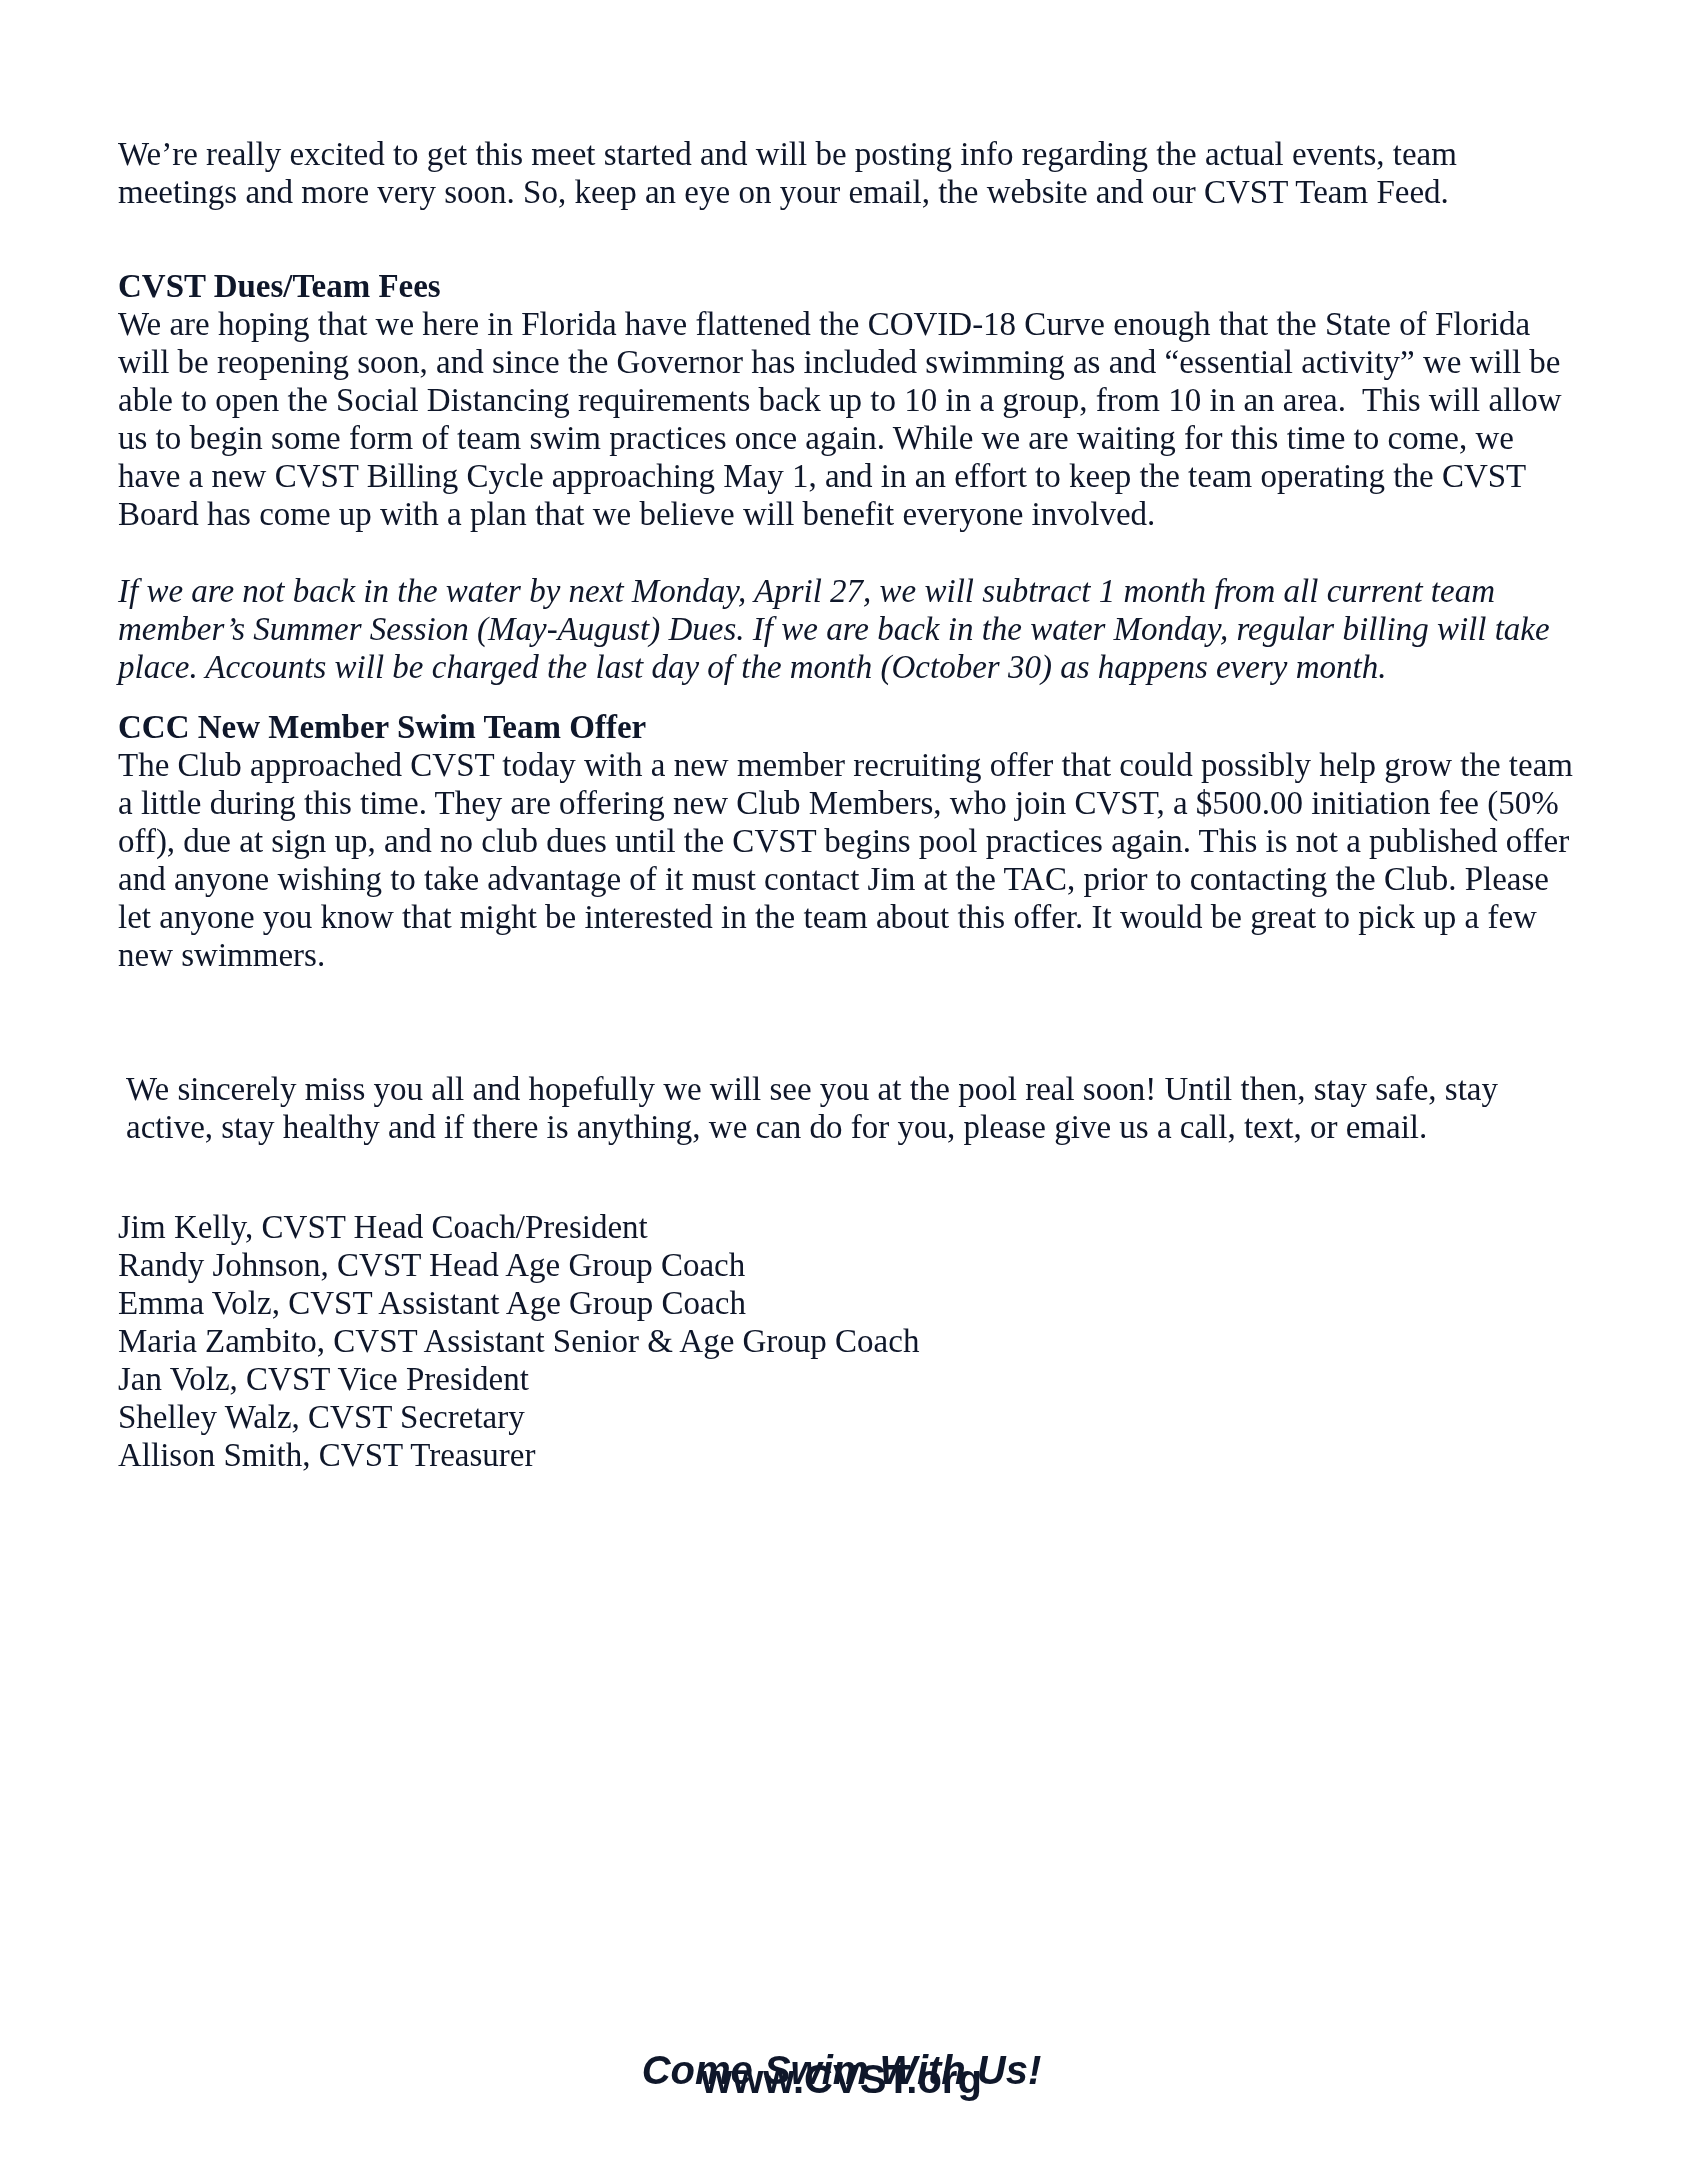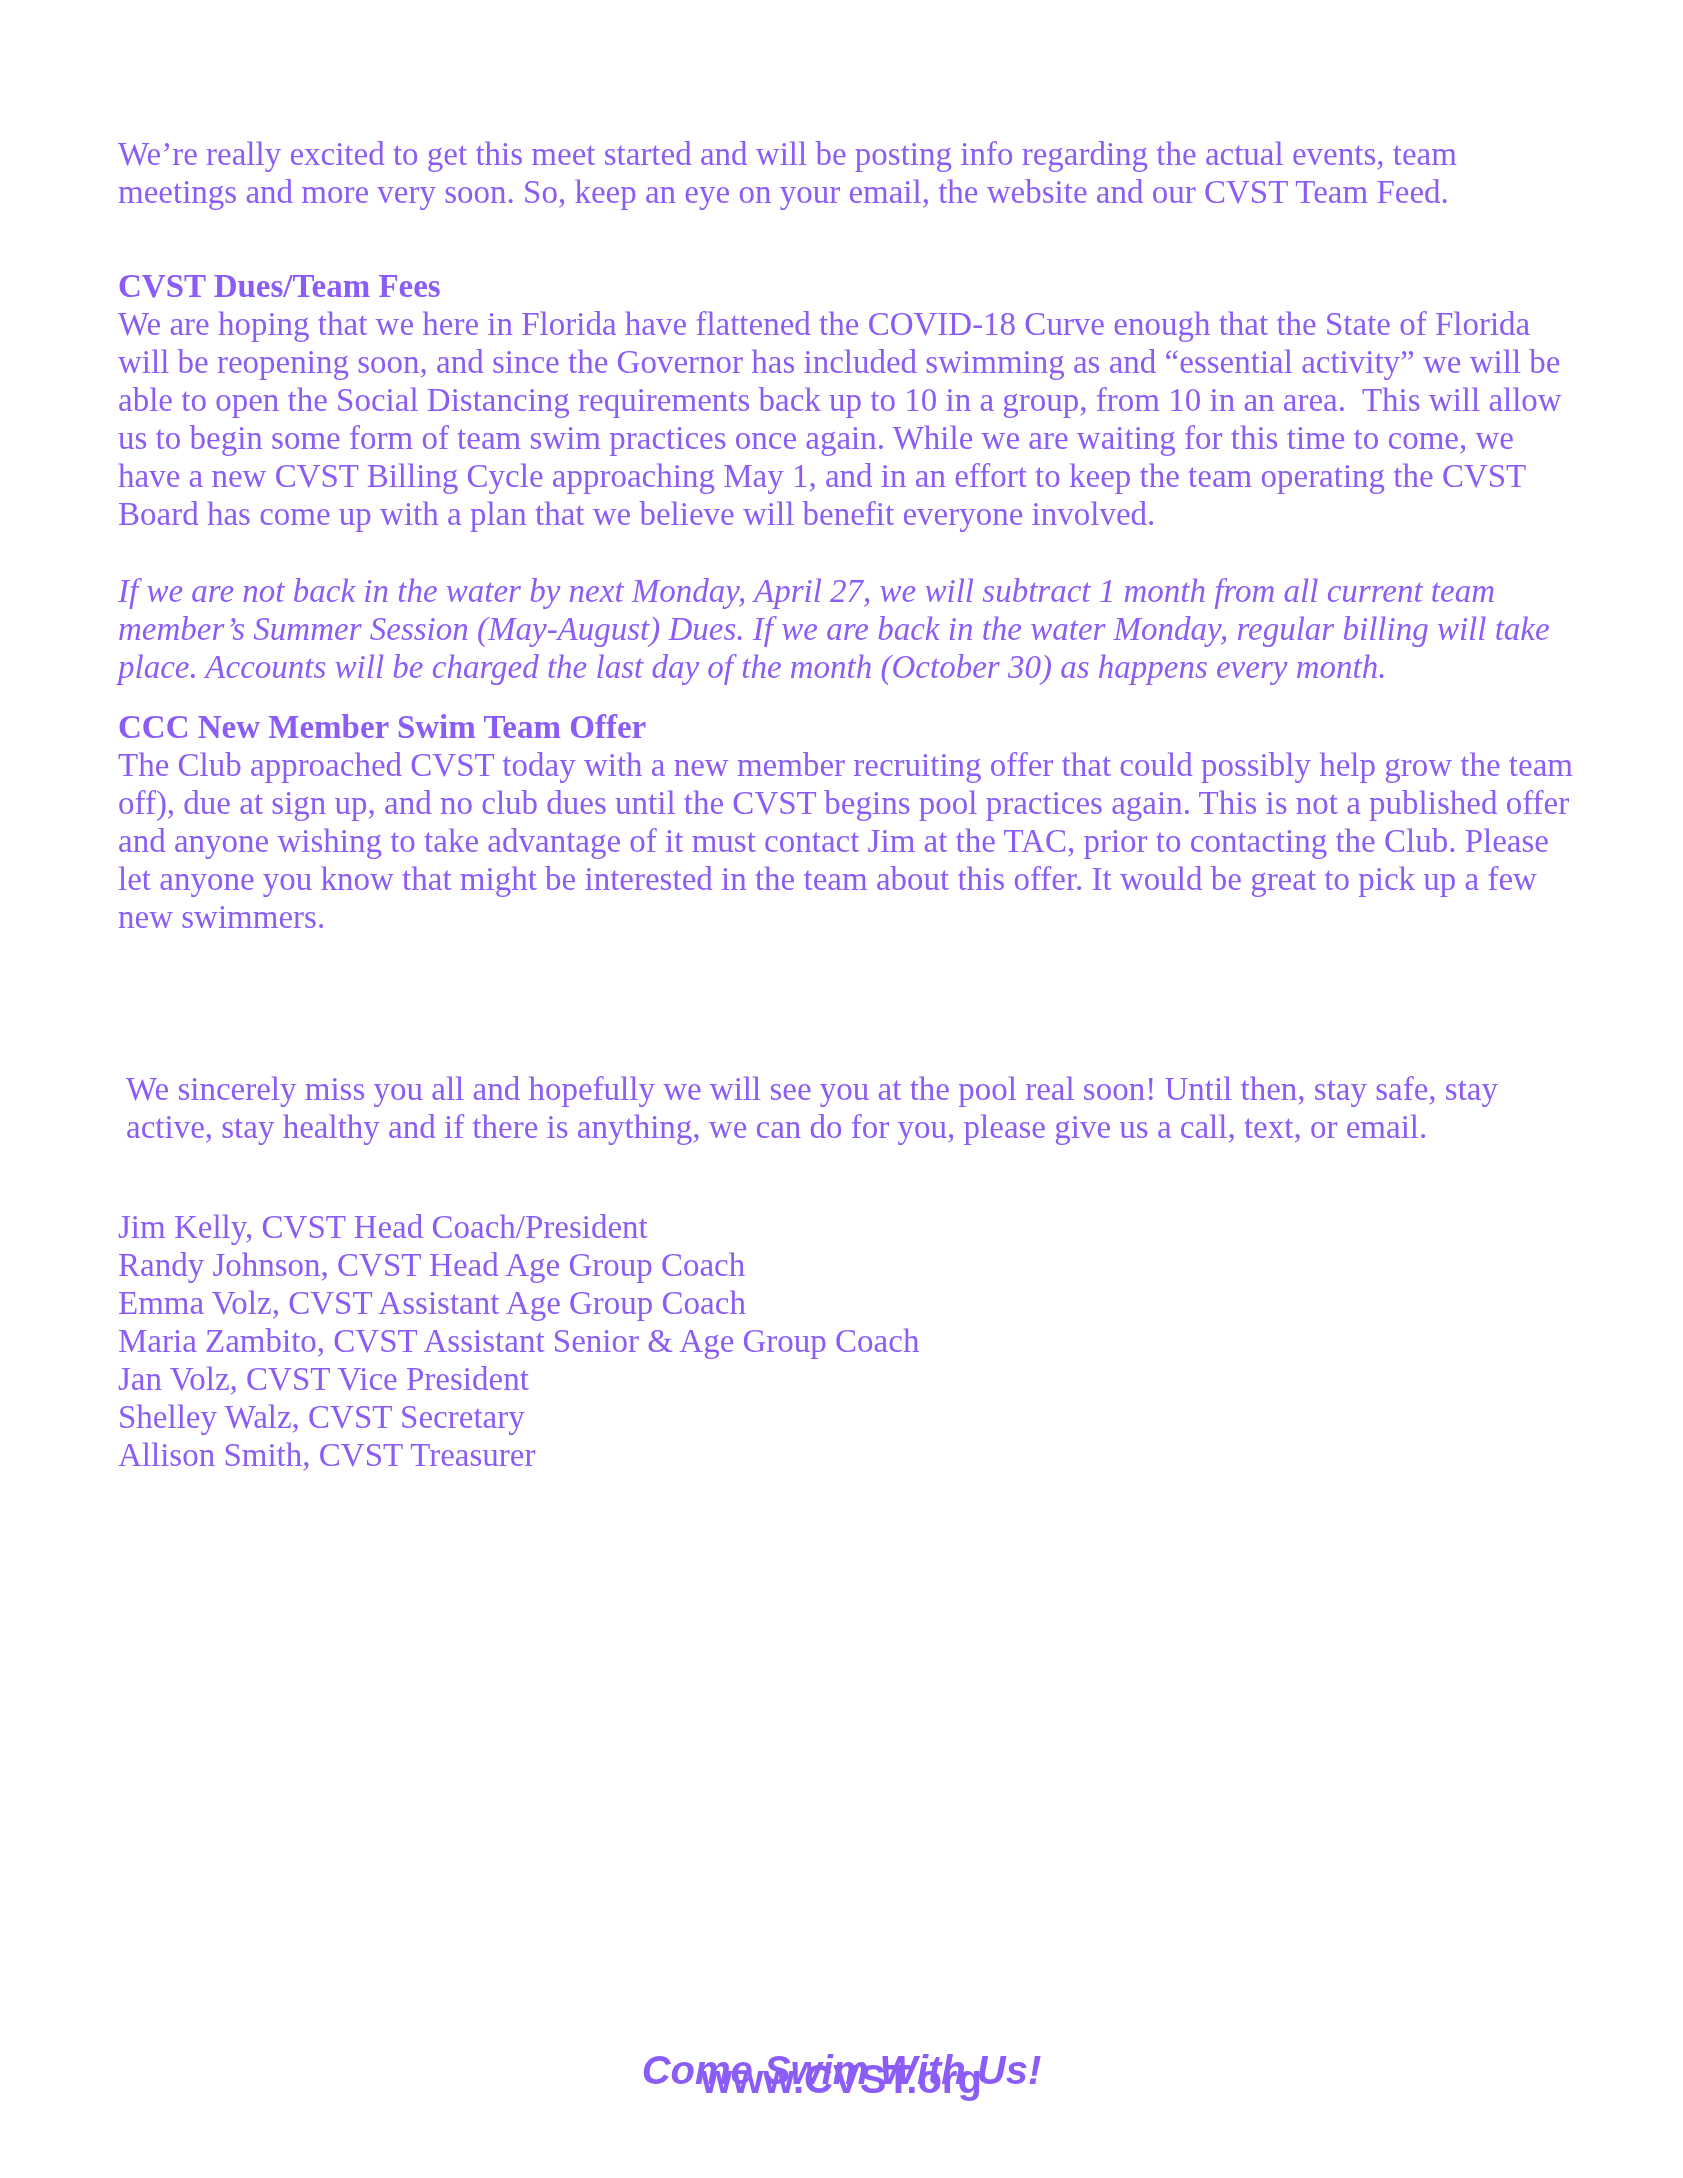--- a/index.html
+++ b/index.html
@@ -5,21 +5,21 @@
   html, body {
     margin: 0;
     padding: 0;
     background: #ffffff;
   }
   .page {
     position: relative;
     width: 1683px;
     height: 2178px;
     background: #ffffff;
-    color: #8b5cf6;
+    color: #0f172a;
     font-family: "Liberation Serif", serif;
     overflow: hidden;
   }
   .block {
     position: absolute;
     left: 118px;
     width: 1465px;
     font-size: 33px;
     line-height: 38px;
   }
@@ -72,20 +72,21 @@
 
   <div class="block blk-billing">
     <div class="line">If we are not back in the water by next Monday, April 27, we will subtract 1 month from all current team</div>
     <div class="line">member’s Summer Session (May-August) Dues. If we are back in the water Monday, regular billing will take</div>
     <div class="line">place. Accounts will be charged the last day of the month (October 30) as happens every month.</div>
   </div>
 
   <div class="block blk-offer">
     <div class="heading">CCC New Member Swim Team Offer</div>
     <div class="line">The Club approached CVST today with a new member recruiting offer that could possibly help grow the team</div>
+    <div class="line">a little during this time. They are offering new Club Members, who join CVST, a $500.00 initiation fee (50%</div>
     <div class="line">off), due at sign up, and no club dues until the CVST begins pool practices again. This is not a published offer</div>
     <div class="line">and anyone wishing to take advantage of it must contact Jim at the TAC, prior to contacting the Club. Please</div>
     <div class="line">let anyone you know that might be interested in the team about this offer. It would be great to pick up a few</div>
     <div class="line">new swimmers.</div>
   </div>
 
   <div class="block blk-closing">
     <div class="line">We sincerely miss you all and hopefully we will see you at the pool real soon! Until then, stay safe, stay</div>
     <div class="line">active, stay healthy and if there is anything, we can do for you, please give us a call, text, or email.</div>
   </div>

